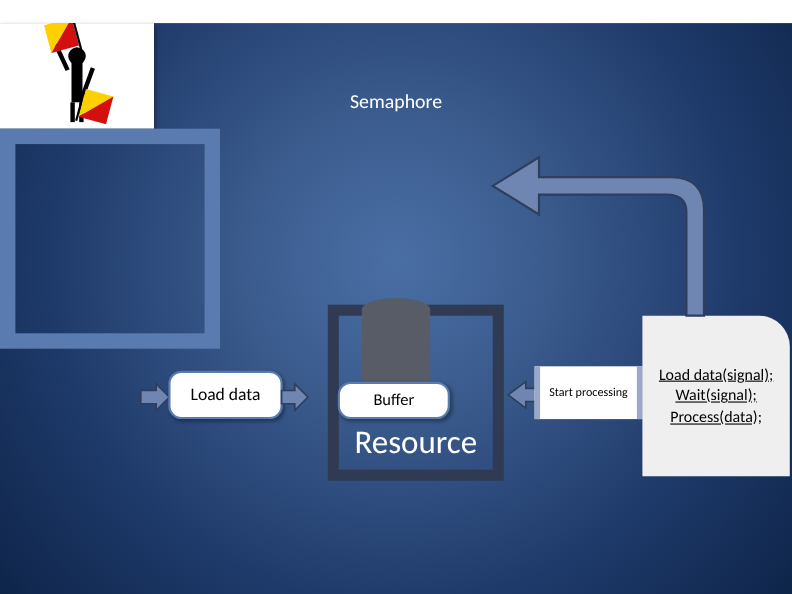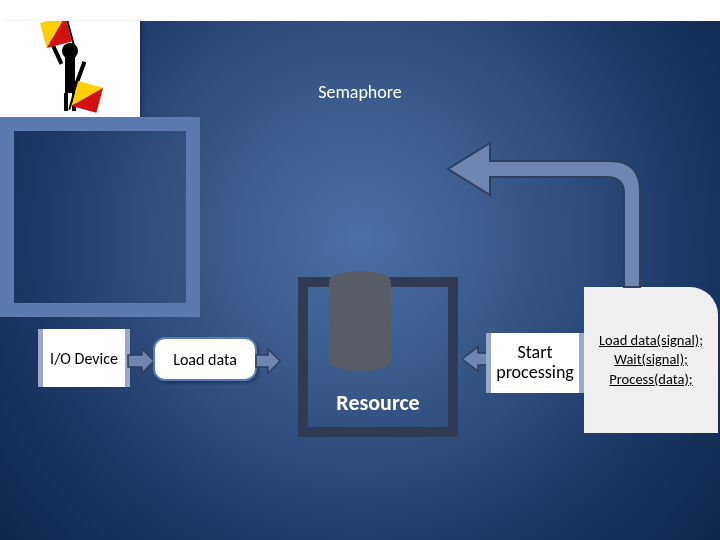--- a/index.html
+++ b/index.html
@@ -61,24 +61,24 @@
   }
   #cyl .body { position:absolute; left:0; top:10px; width:62px; height:80px;
     background:#575c66; }
   #cyl .top  { position:absolute; left:0; top:0; width:62px; height:20px;
     background:#575c66; border-radius: 50% / 50%; }
   #cyl .bot  { position:absolute; left:0; top:80px; width:62px; height:20px;
     background:#575c66; border-radius: 50% / 50%; }
   
   #node-buffer { left: 307px; top: 326px; width: 98px; height: 30px; border:2px solid #5a7bb0; font-size:15px; }
   
-  #lbl-resource { left: 298px; top: 366px; width: 160px; height: 30px; background:transparent; color:#fff; font-size: 22px; font-weight: 700; }
+  #lbl-resource { left: 298px; top: 366px; width: 160px; height: 30px; background:transparent; color:#fff; font-size: 30px; font-weight: 400; }
 
   
-  #node-start { left: 486px; top: 312px; width: 88px; height: 60px; border-left:5px solid #9aa9c9; border-right:5px solid #9aa9c9; font-size:18px; line-height:1.1; }
+  #node-start { left: 486px; top: 312px; width: 88px; height: 48px; border-left:5px solid #9aa9c9; border-right:5px solid #9aa9c9; font-size:11px; line-height:1.1; }
 
   
   #node-code {
     left: 584px; top: 266px; width: 134px; height: 146px;
     background:#efefef;
     border-radius: 0 28px 0 0;
     font-size: 14.5px; line-height: 1.35;
     white-space: pre-line;
     text-decoration: underline;
   }
@@ -112,42 +112,41 @@
       </g>
 
       <g transform="translate(78,60) rotate(15)">
         <polygon points="0,0 26,0 0,26" fill="#ffd000"></polygon>
         <polygon points="26,0 26,26 0,26" fill="#d31010"></polygon>
         <rect x="-2" y="0" width="2" height="30" fill="#000"></rect>
       </g>
     </svg>
   </div>
 
-  <div id="node-io" class="node">I/O
-Device</div>
 
   <svg class="arrow" style="left:128px; top:328px; width:26px; height:24px;">
     <polygon points="0,6 14,6 14,0 26,12 14,24 14,18 0,18" fill="#6f86b2" stroke="#2f3e5c" stroke-width="1.5"></polygon>
   </svg>
 
   <div id="node-load" class="node round8 shadow">Load data</div>
 
   <svg class="arrow" style="left:256px; top:328px; width:24px; height:24px;">
     <polygon points="0,6 12,6 12,0 24,12 12,24 12,18 0,18" fill="#6f86b2" stroke="#2f3e5c" stroke-width="1.5"></polygon>
   </svg>
 
   <div id="node-resource-outer"></div>
   <div id="node-resource-inner"></div>
 
   <div id="cyl">
     <div class="body"></div>
       <div class="bot"></div>
       <div class="top"></div>
   </div>
 
+  <div id="node-buffer" class="node round8 shadow">Buffer</div>
 
   <div id="lbl-resource" class="node">Resource</div>
 
   <svg class="arrow" style="left:462px; top:326px; width:30px; height:24px;">
     <polygon points="30,6 16,6 16,0 0,12 16,24 16,18 30,18" fill="#6f86b2" stroke="#2f3e5c" stroke-width="1.5"></polygon>
   </svg>
 
   <div id="node-start" class="node">Start
 processing</div>
 

